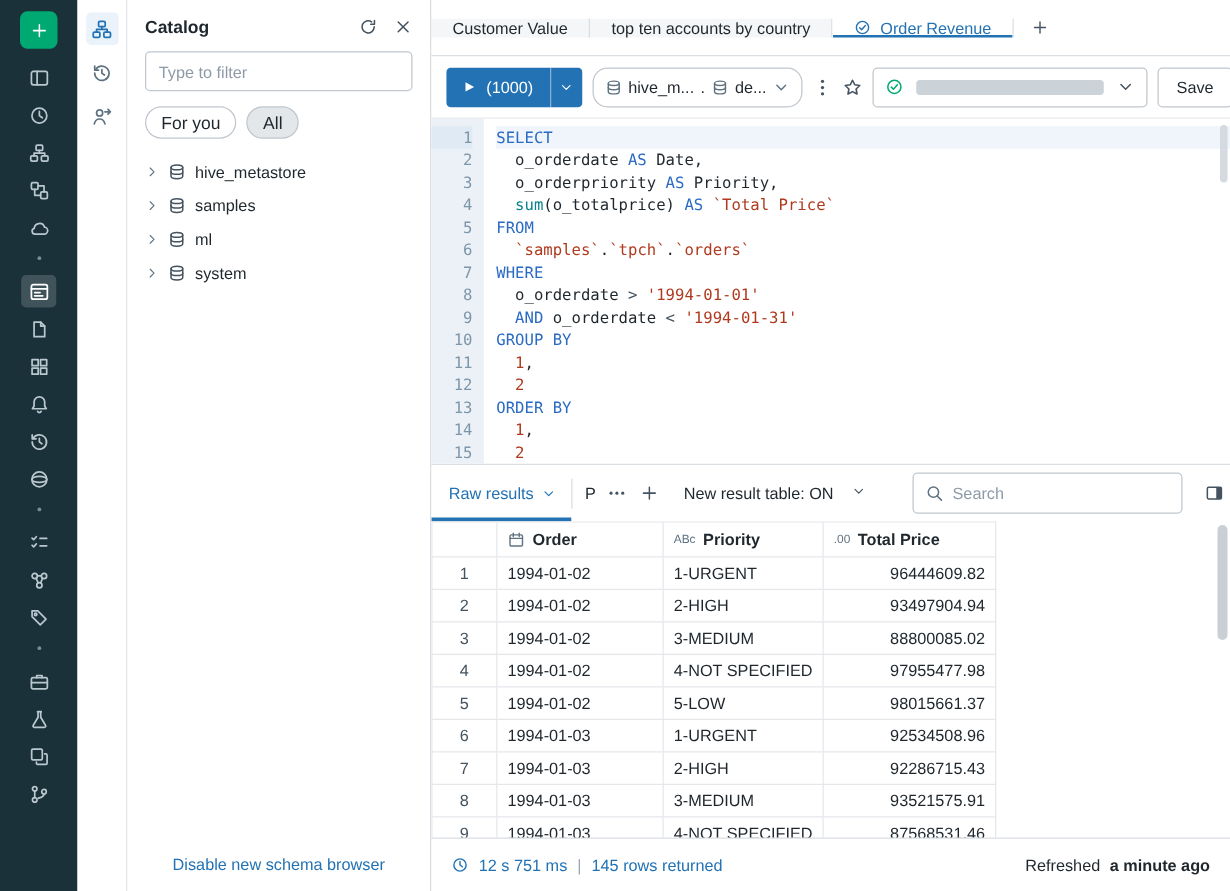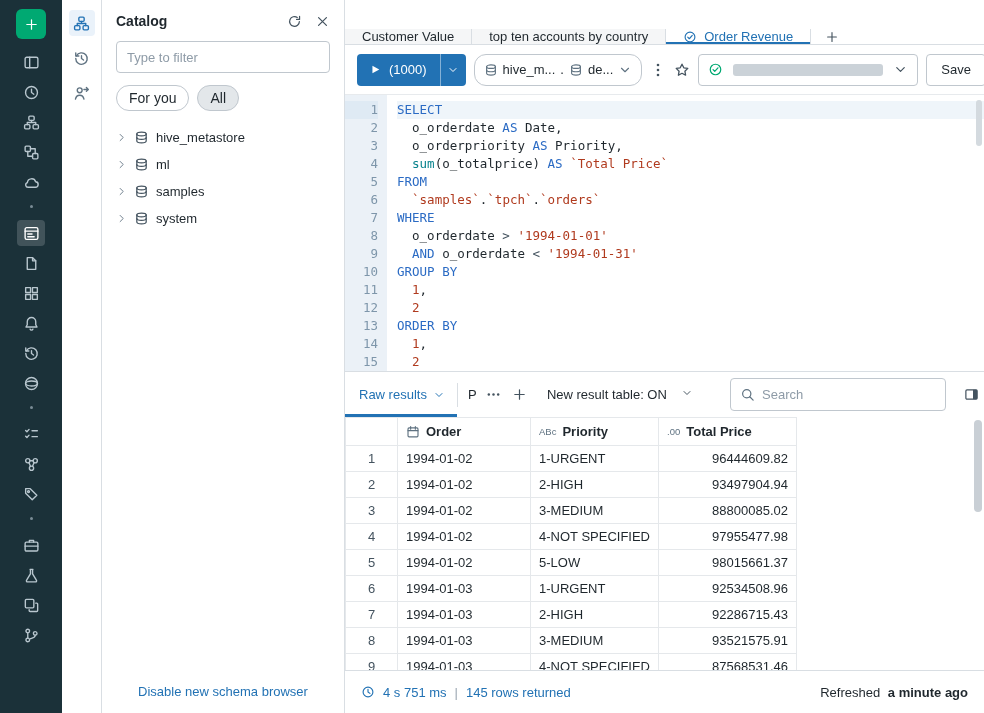--- a/index.html
+++ b/index.html
@@ -41,21 +41,21 @@
   .pill.selected{background:#E3E7EA}
   .cat-tree{padding:0 6px}
   .tree-row{display:flex;align-items:center;gap:7px;height:27px;padding:0 8px;border-radius:4px}
   .tree-row .chev{width:11px;height:11px;color:#5F7281}
   .tree-row .db{width:15px;height:15px;color:#44535F}
   .cat-footer-link{position:absolute;bottom:14px;left:0;right:0;text-align:center;color:var(--accent,#2272B4);cursor:pointer}
 
   
   .main{flex:1;display:flex;flex-direction:column;min-width:0;background:#fff}
 
-  .tabbar{height:45px;border-bottom:1px solid #D9DEE3;display:flex;align-items:flex-end;flex:none}
+  .tabbar{height:45px;border-bottom:1px solid #D9DEE3;display:flex;align-items:center;flex:none}
   .tabs{display:flex}
   .tab{display:flex;align-items:center;gap:7px;padding:0 17px;background:#F5F6F7;border-right:1px solid #D9DEE3;white-space:nowrap}
   .tab.active{background:#fff;color:var(--accent,#2272B4);box-shadow:inset 0 -2px 0 var(--accent,#2272B4)}
   .tab .icon{width:14px;height:14px}
   .add-tab{width:42px;display:flex;align-items:center;justify-content:center;color:#44535F}
   .add-tab .icon{width:14px;height:14px}
 
   .toolbar{height:50px;display:flex;align-items:center;gap:8px;padding:0 12px;border-bottom:1px solid #E7EAED;flex:none}
   .run-split{display:flex;height:32px;border-radius:4px;overflow:hidden;flex:none}
   .run-main{display:flex;align-items:center;gap:8px;background:var(--accent,#2272B4);color:#fff;padding:0 13px}
@@ -377,36 +377,36 @@
               <path d="M6 3.5L10.5 8 6 12.5"></path>
             </svg>
           </span>
           <span class="icon db">
             <svg viewBox="0 0 16 16" fill="none" stroke="currentColor" stroke-width="1.3" stroke-linecap="round" stroke-linejoin="round">
               <ellipse cx="8" cy="4.2" rx="5" ry="2"></ellipse>
               <path d="M3 4.2v7.6c0 1.1 2.2 2 5 2s5-.9 5-2V4.2"></path>
               <path d="M3 8c0 1.1 2.2 2 5 2s5-.9 5-2"></path>
             </svg>
           </span>
-          <span>ml</span>
+          <span>samples</span>
         </div>
         <div class="tree-row">
           <span class="icon chev">
             <svg viewBox="0 0 16 16" fill="none" stroke="currentColor" stroke-width="1.3" stroke-linecap="round" stroke-linejoin="round">
               <path d="M6 3.5L10.5 8 6 12.5"></path>
             </svg>
           </span>
           <span class="icon db">
             <svg viewBox="0 0 16 16" fill="none" stroke="currentColor" stroke-width="1.3" stroke-linecap="round" stroke-linejoin="round">
               <ellipse cx="8" cy="4.2" rx="5" ry="2"></ellipse>
               <path d="M3 4.2v7.6c0 1.1 2.2 2 5 2s5-.9 5-2V4.2"></path>
               <path d="M3 8c0 1.1 2.2 2 5 2s5-.9 5-2"></path>
             </svg>
           </span>
-          <span>samples</span>
+          <span>ml</span>
         </div>
         <div class="tree-row">
           <span class="icon chev">
             <svg viewBox="0 0 16 16" fill="none" stroke="currentColor" stroke-width="1.3" stroke-linecap="round" stroke-linejoin="round">
               <path d="M6 3.5L10.5 8 6 12.5"></path>
             </svg>
           </span>
           <span class="icon db">
             <svg viewBox="0 0 16 16" fill="none" stroke="currentColor" stroke-width="1.3" stroke-linecap="round" stroke-linejoin="round">
               <ellipse cx="8" cy="4.2" rx="5" ry="2"></ellipse>
@@ -698,21 +698,21 @@
         </div>
     </div>
 
     <div class="statusbar">
       <span class="icon">
           <svg viewBox="0 0 16 16" fill="none" stroke="currentColor" stroke-width="1.3" stroke-linecap="round" stroke-linejoin="round">
             <circle cx="8" cy="8" r="5.6"></circle>
             <path d="M8 4.8V8l2.2 1.6"></path>
           </svg>
         </span>
-      <span class="stat-blue">4 s 751 ms</span>
+      <span class="stat-blue">12 s 751 ms</span>
       <span class="stat-sep">|</span>
       <span class="stat-blue">145 rows returned</span>
       <span class="refreshed">
         <span>Refreshed</span>
         <b>a minute ago</b>
       </span>
     </div>
 
   </main>
 </div>

